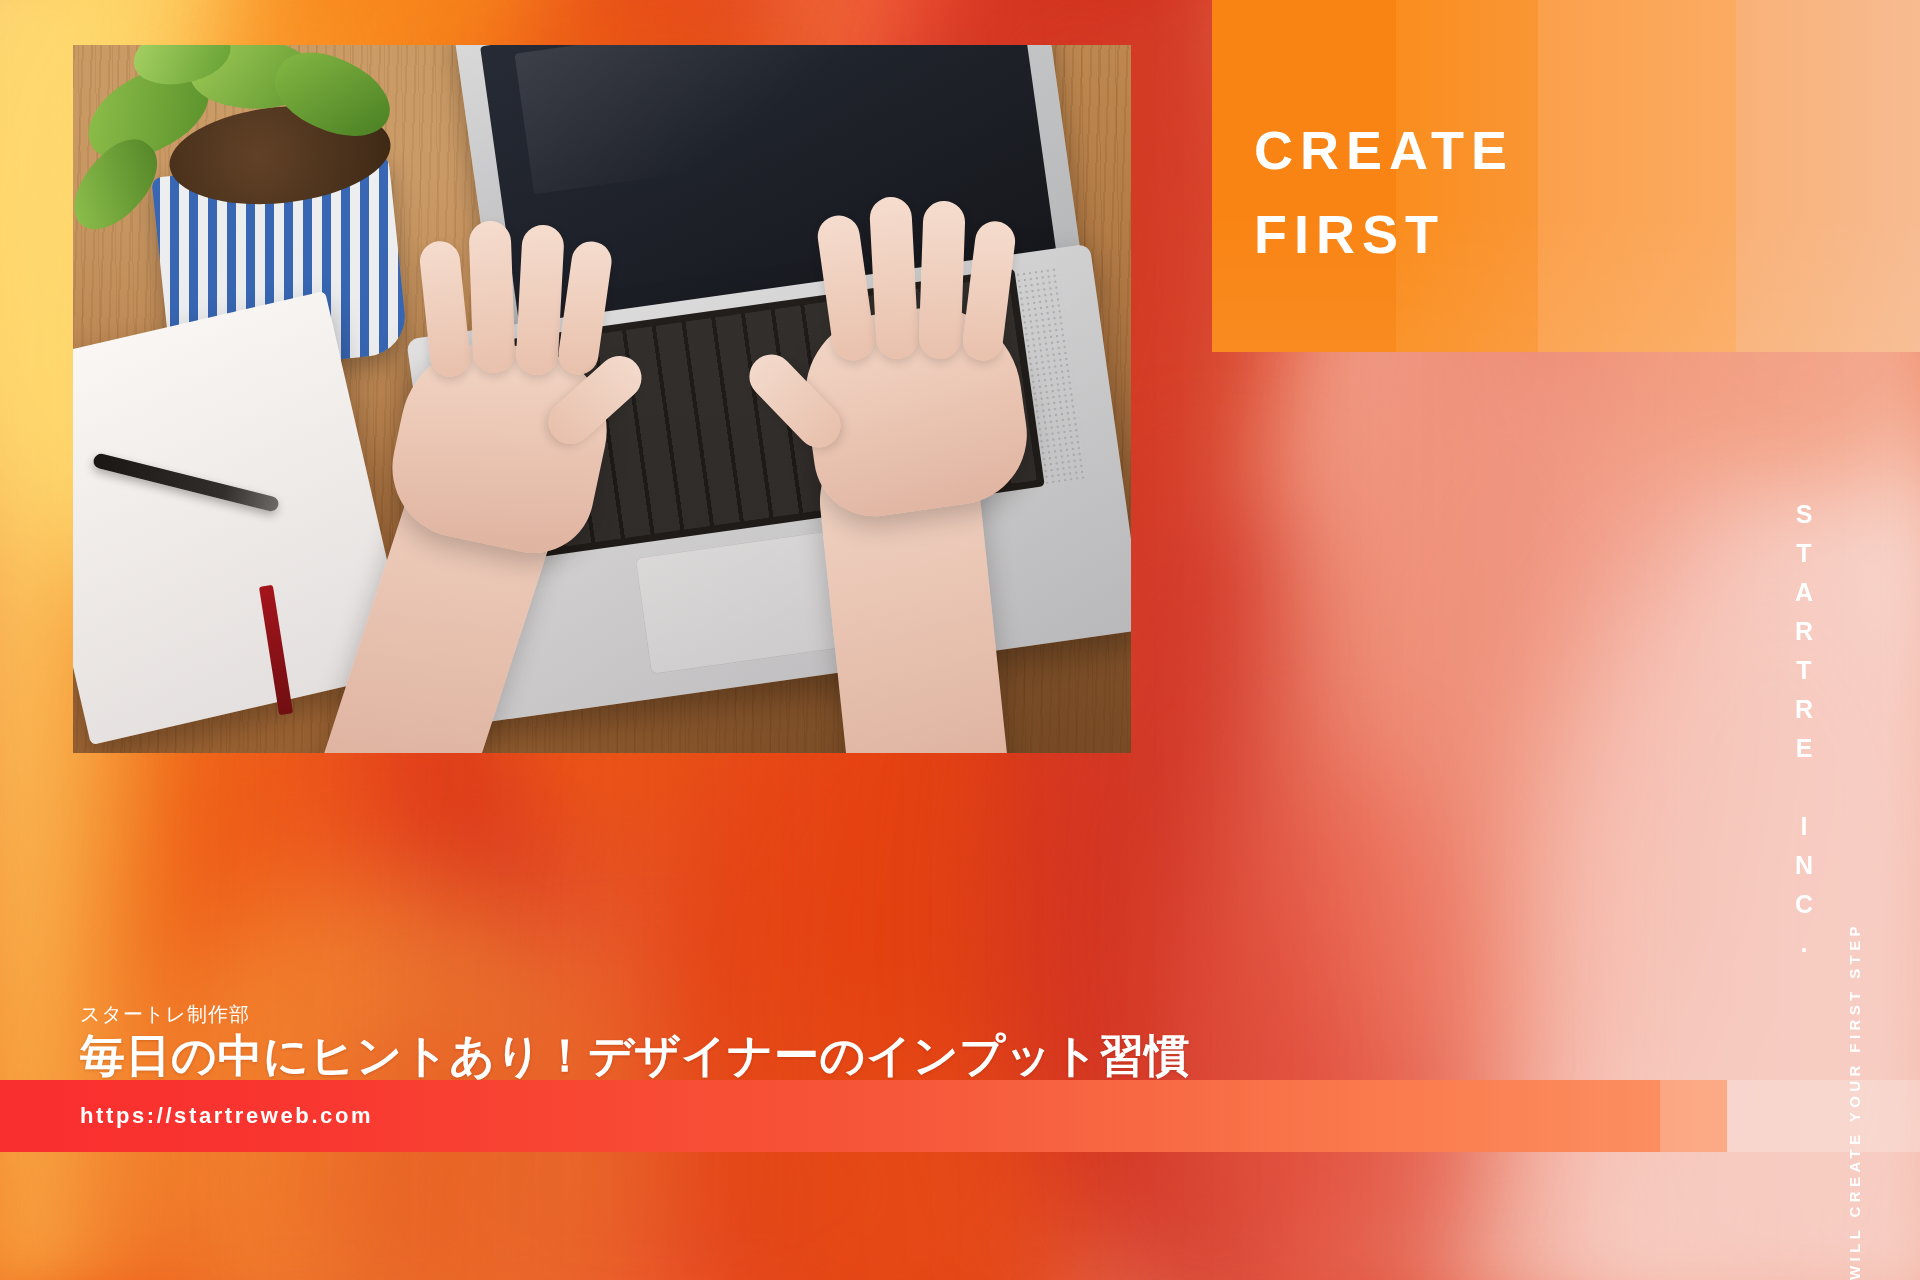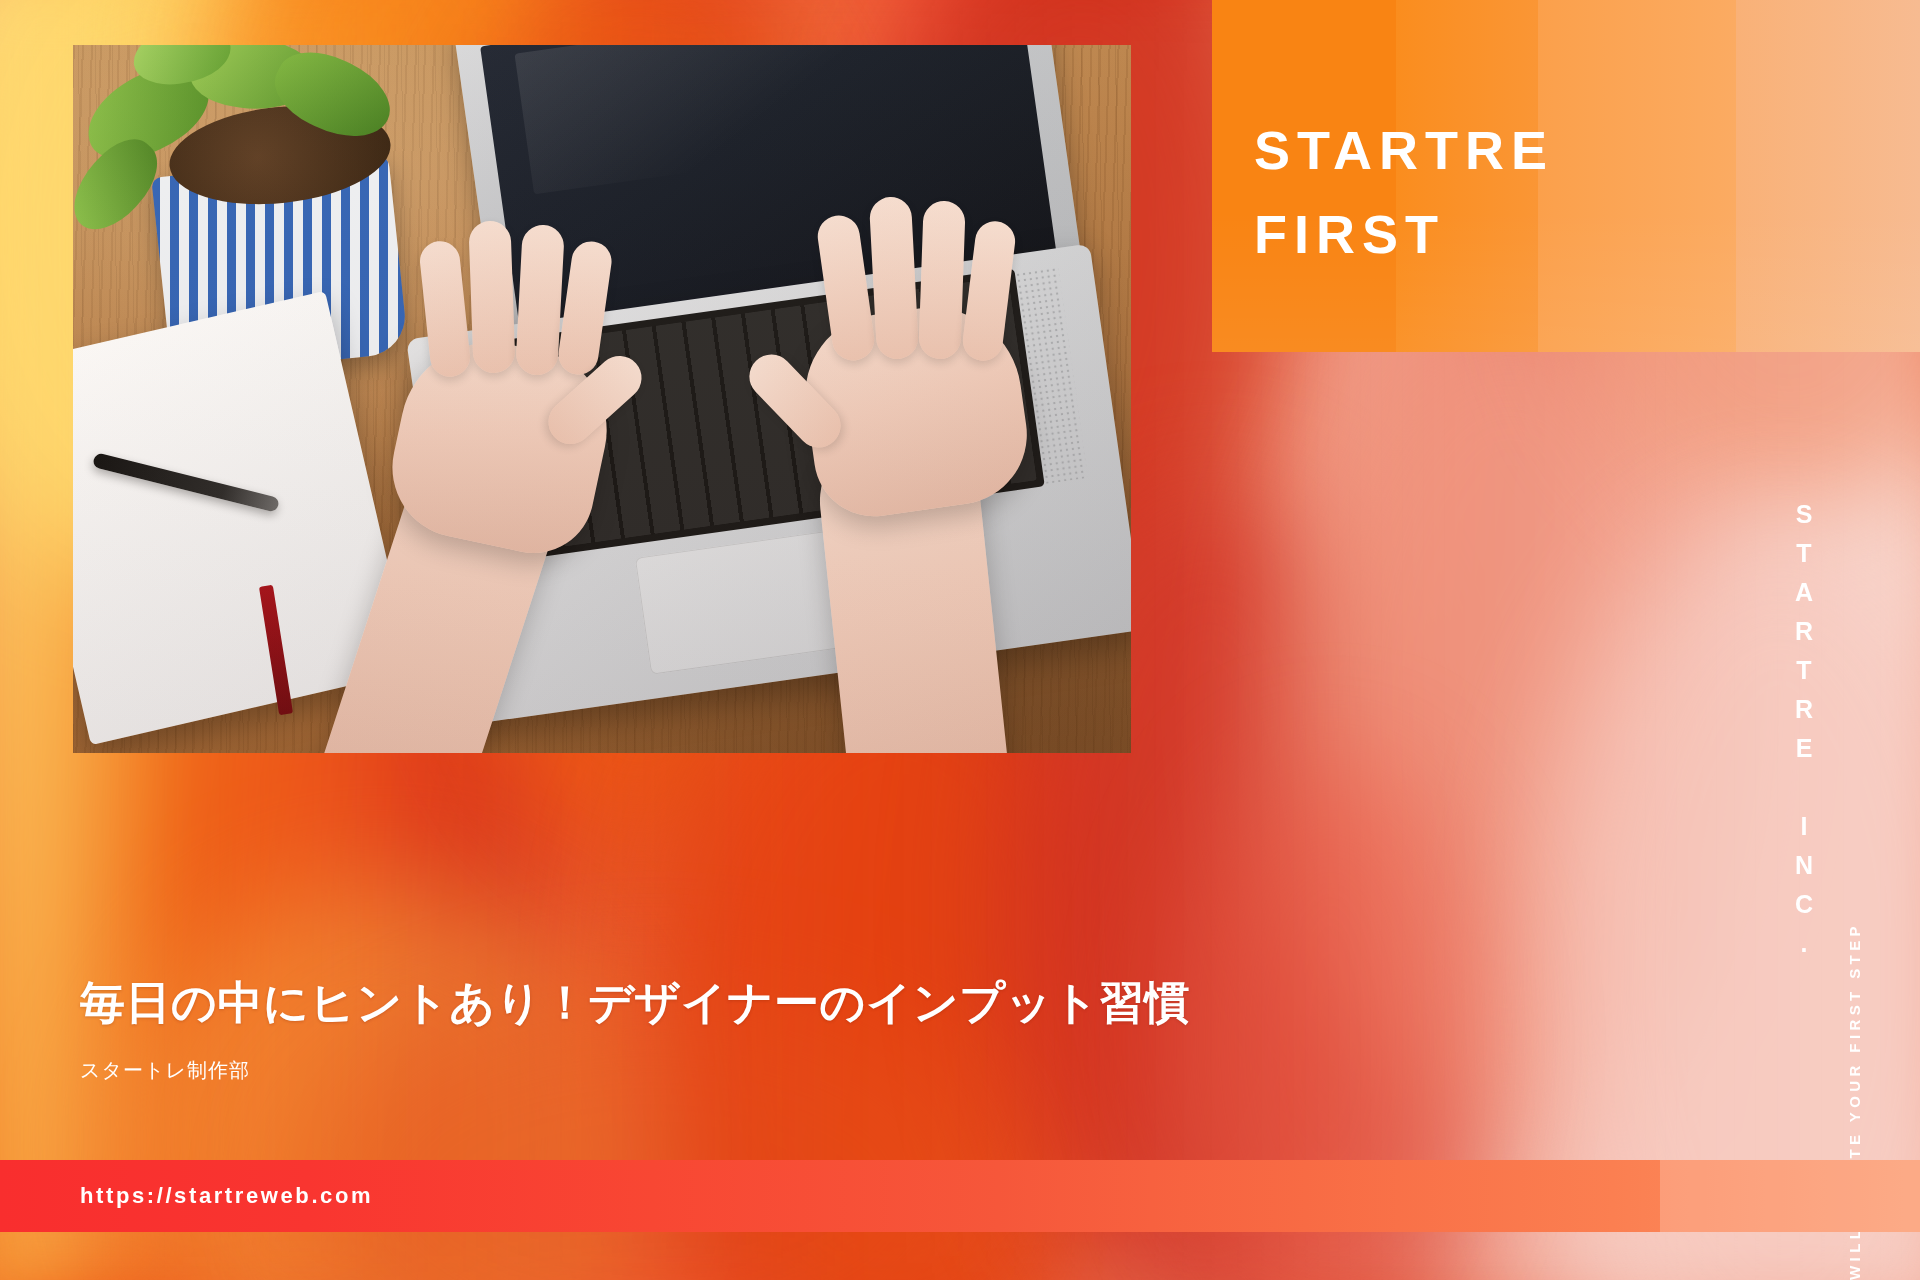--- a/index.html
+++ b/index.html
@@ -135,21 +135,21 @@
   #title-block { position:absolute; left:80px; top:975px; width:1150px; }
   #post-title {
     color:#fff; font-weight:700; font-size:45px; line-height:1.25;
     letter-spacing:.5px; white-space:nowrap;
     text-shadow:0 1px 3px rgba(120,30,0,.25);
   }
   #post-author { margin-top:26px; color:#fff; font-size:20px; letter-spacing:1px; }
 
   
   #url-bar {
-    position:absolute; left:0; top:1160px; width:1920px; height:72px;
+    position:absolute; left:0; top:1080px; width:1727px; height:72px;
     background:linear-gradient(90deg,
       #f92e2e 0%, #f93530 16%, #f84733 34%, #f6573a 52%,
       #f86b44 68%, #fb7f51 84%, #fc9365 100%);
   }
   #url-bar-overlay { position:absolute; left:1660px; top:0; width:260px; height:72px;
       background:rgba(255,255,255,.22); }
   #site-url {
     position:absolute; left:80px; top:50%; transform:translateY(-50%);
     color:#fff; font-weight:700; font-size:22px; letter-spacing:2.6px;
   }
@@ -250,32 +250,32 @@
   <div class="finger" style="left:848px;top:156px;width:42px;height:158px;transform:rotate(2deg);"></div>
   <div class="finger" style="left:896px;top:176px;width:40px;height:140px;transform:rotate(7deg);"></div>
   <div class="finger" style="left:700px;top:300px;width:44px;height:112px;transform:rotate(-44deg);"></div>
 
   <div class="photo-warm"></div>
 </div>
 
 <div id="brand-panel">
   <div class="panel-tint"></div>
   <div class="brand-text">
-    <div>STARTRE</div>
+    <div>CREATE</div>
     <div>FIRST</div>
   </div>
 </div>
 
 <div class="vtext" id="company-vertical">STARTRE INC.</div>
 
 <div id="tagline-wrap">
   <div id="tagline-vertical2">WE WILL CREATE YOUR FIRST STEP</div>
 </div>
 
 <div id="title-block">
+  <div id="post-author">スタートレ制作部</div>
   <div id="post-title">毎日の中にヒントあり！デザイナーのインプット習慣</div>
-  <div id="post-author">スタートレ制作部</div>
 </div>
 
 <div id="url-bar">
   <div id="url-bar-overlay"></div>
   <div id="site-url">https://startreweb.com</div>
 </div>
 
 </body></html>

